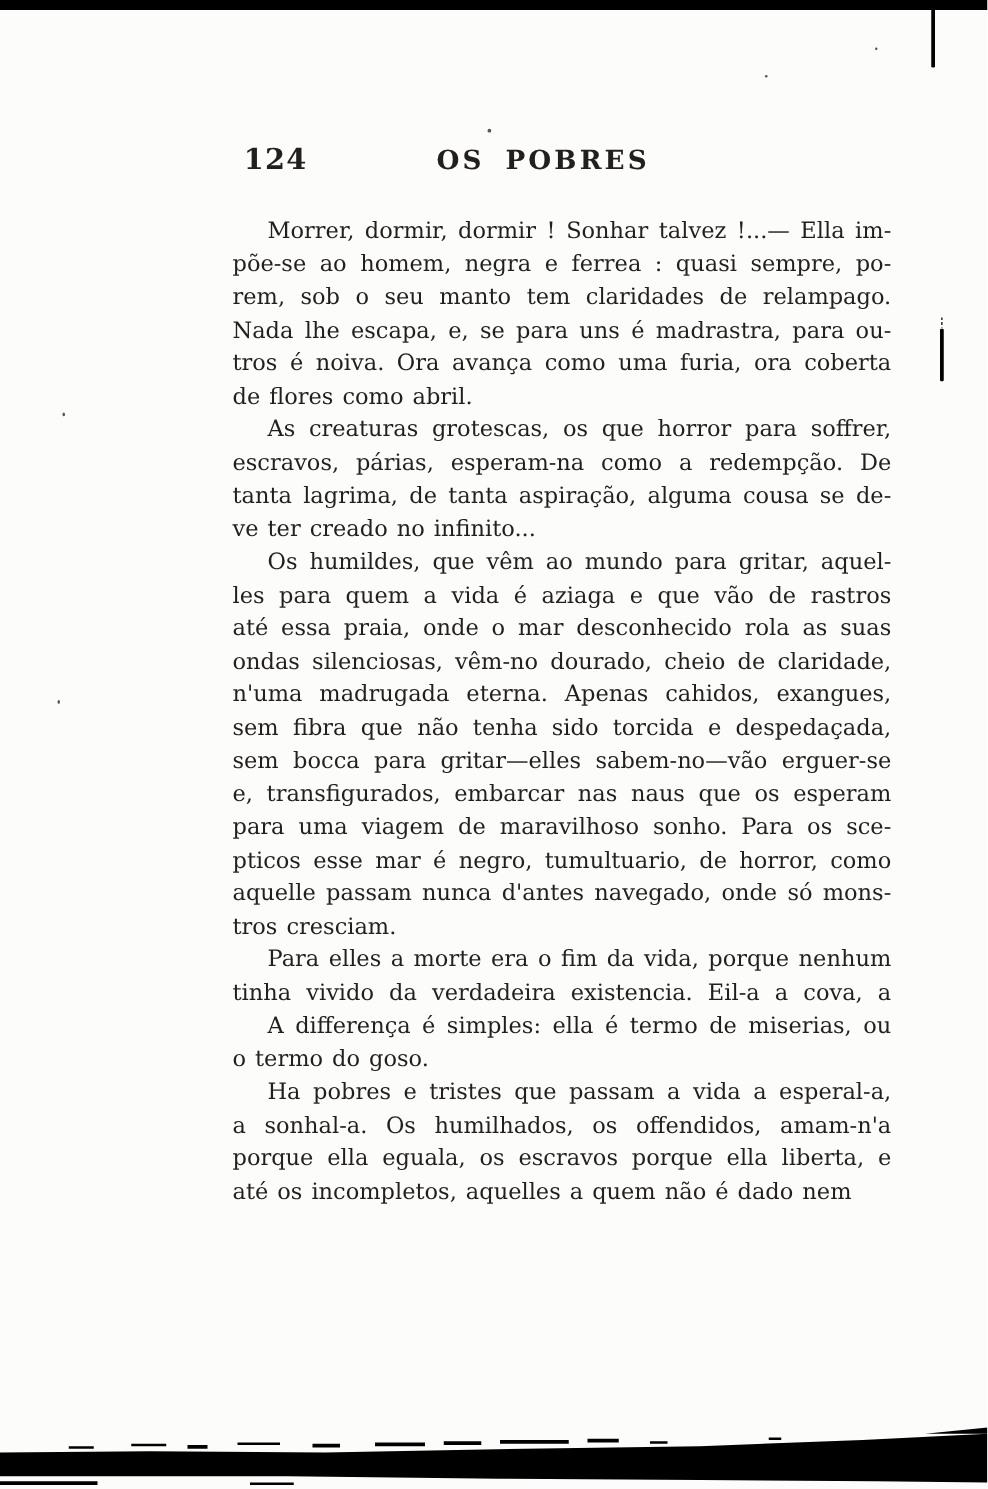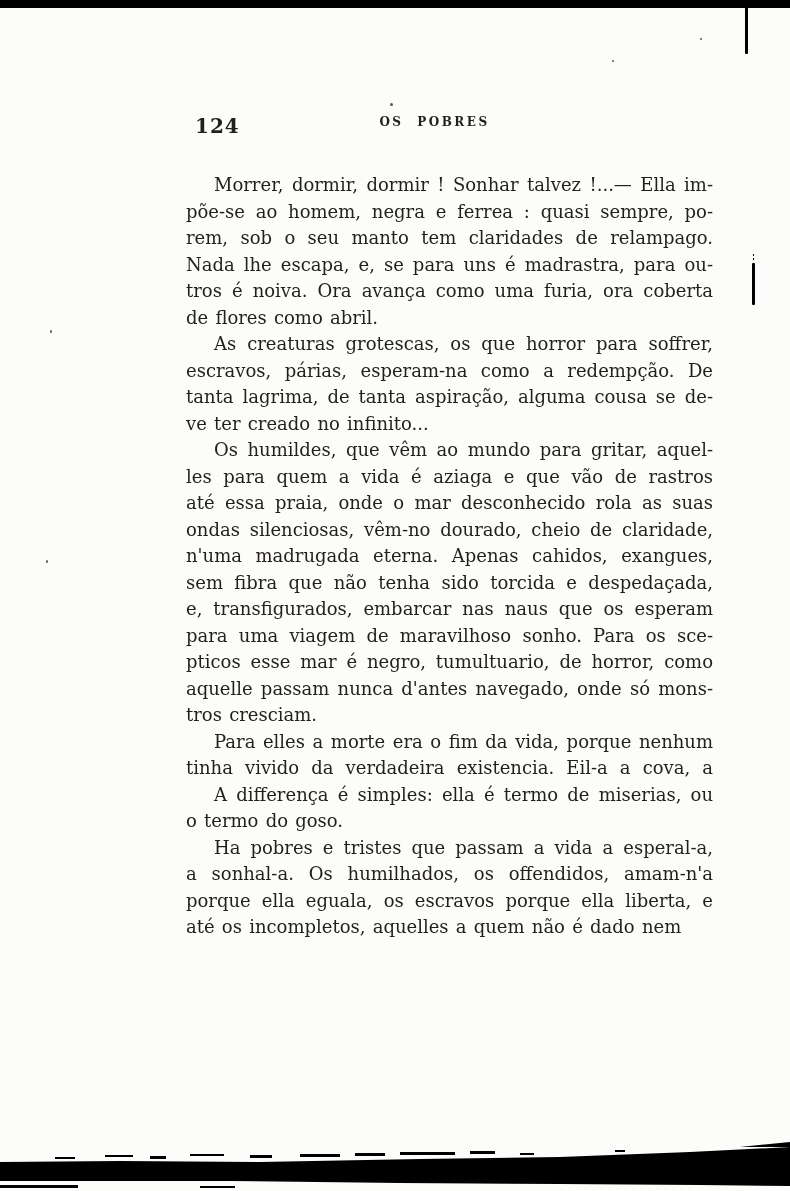--- a/index.html
+++ b/index.html
@@ -14,26 +14,26 @@
     overflow:hidden;
     color:#221f1c;
   }
   
   .header{
     position:absolute;
     left:186px;top:112px;width:527px;height:26px;
   }
   .page-number{
     position:absolute;left:9px;top:2px;
-    font-size:20px;font-weight:bold;letter-spacing:1px;
+    font-size:23px;font-weight:bold;letter-spacing:1px;
   }
   .running-title{
     position:absolute;left:0;right:30px;top:3px;
     text-align:center;
-    font-size:12px;font-weight:bold;
+    font-size:21px;font-weight:bold;
     letter-spacing:2.5px;word-spacing:7px;
   }
   
   .body-text{
     position:absolute;
     left:186px;top:172px;width:527px;
     font-size:18px;line-height:26.5px;
     text-rendering:optimizeLegibility;
   }
   .para{margin:0;}
@@ -99,20 +99,21 @@
         <div class="line">tanta lagrima, de tanta aspiração, alguma cousa se de-</div>
         <div class="line last">ve ter creado no infinito...</div>
       </div>
       <div class="para">
         <div class="line first">Os humildes, que vêm ao mundo para gritar, aquel-</div>
         <div class="line">les para quem a vida é aziaga e que vão de rastros</div>
         <div class="line">até essa praia, onde o mar desconhecido rola as suas</div>
         <div class="line">ondas silenciosas, vêm-no dourado, cheio de claridade,</div>
         <div class="line">n'uma madrugada eterna. Apenas cahidos, exangues,</div>
         <div class="line">sem fibra que não tenha sido torcida e despedaçada,</div>
+        <div class="line">sem bocca para gritar—elles sabem-no—vão erguer-se</div>
         <div class="line">e, transfigurados, embarcar nas naus que os esperam</div>
         <div class="line">para uma viagem de maravilhoso sonho. Para os sce-</div>
         <div class="line">pticos esse mar é negro, tumultuario, de horror, como</div>
         <div class="line">aquelle passam nunca d'antes navegado, onde só mons-</div>
         <div class="line last">tros cresciam.</div>
       </div>
       <div class="para">
         <div class="line first">Para elles a morte era o fim da vida, porque nenhum</div>
         <div class="line">tinha vivido da verdadeira existencia. Eil-a a cova, a</div>
       </div>

